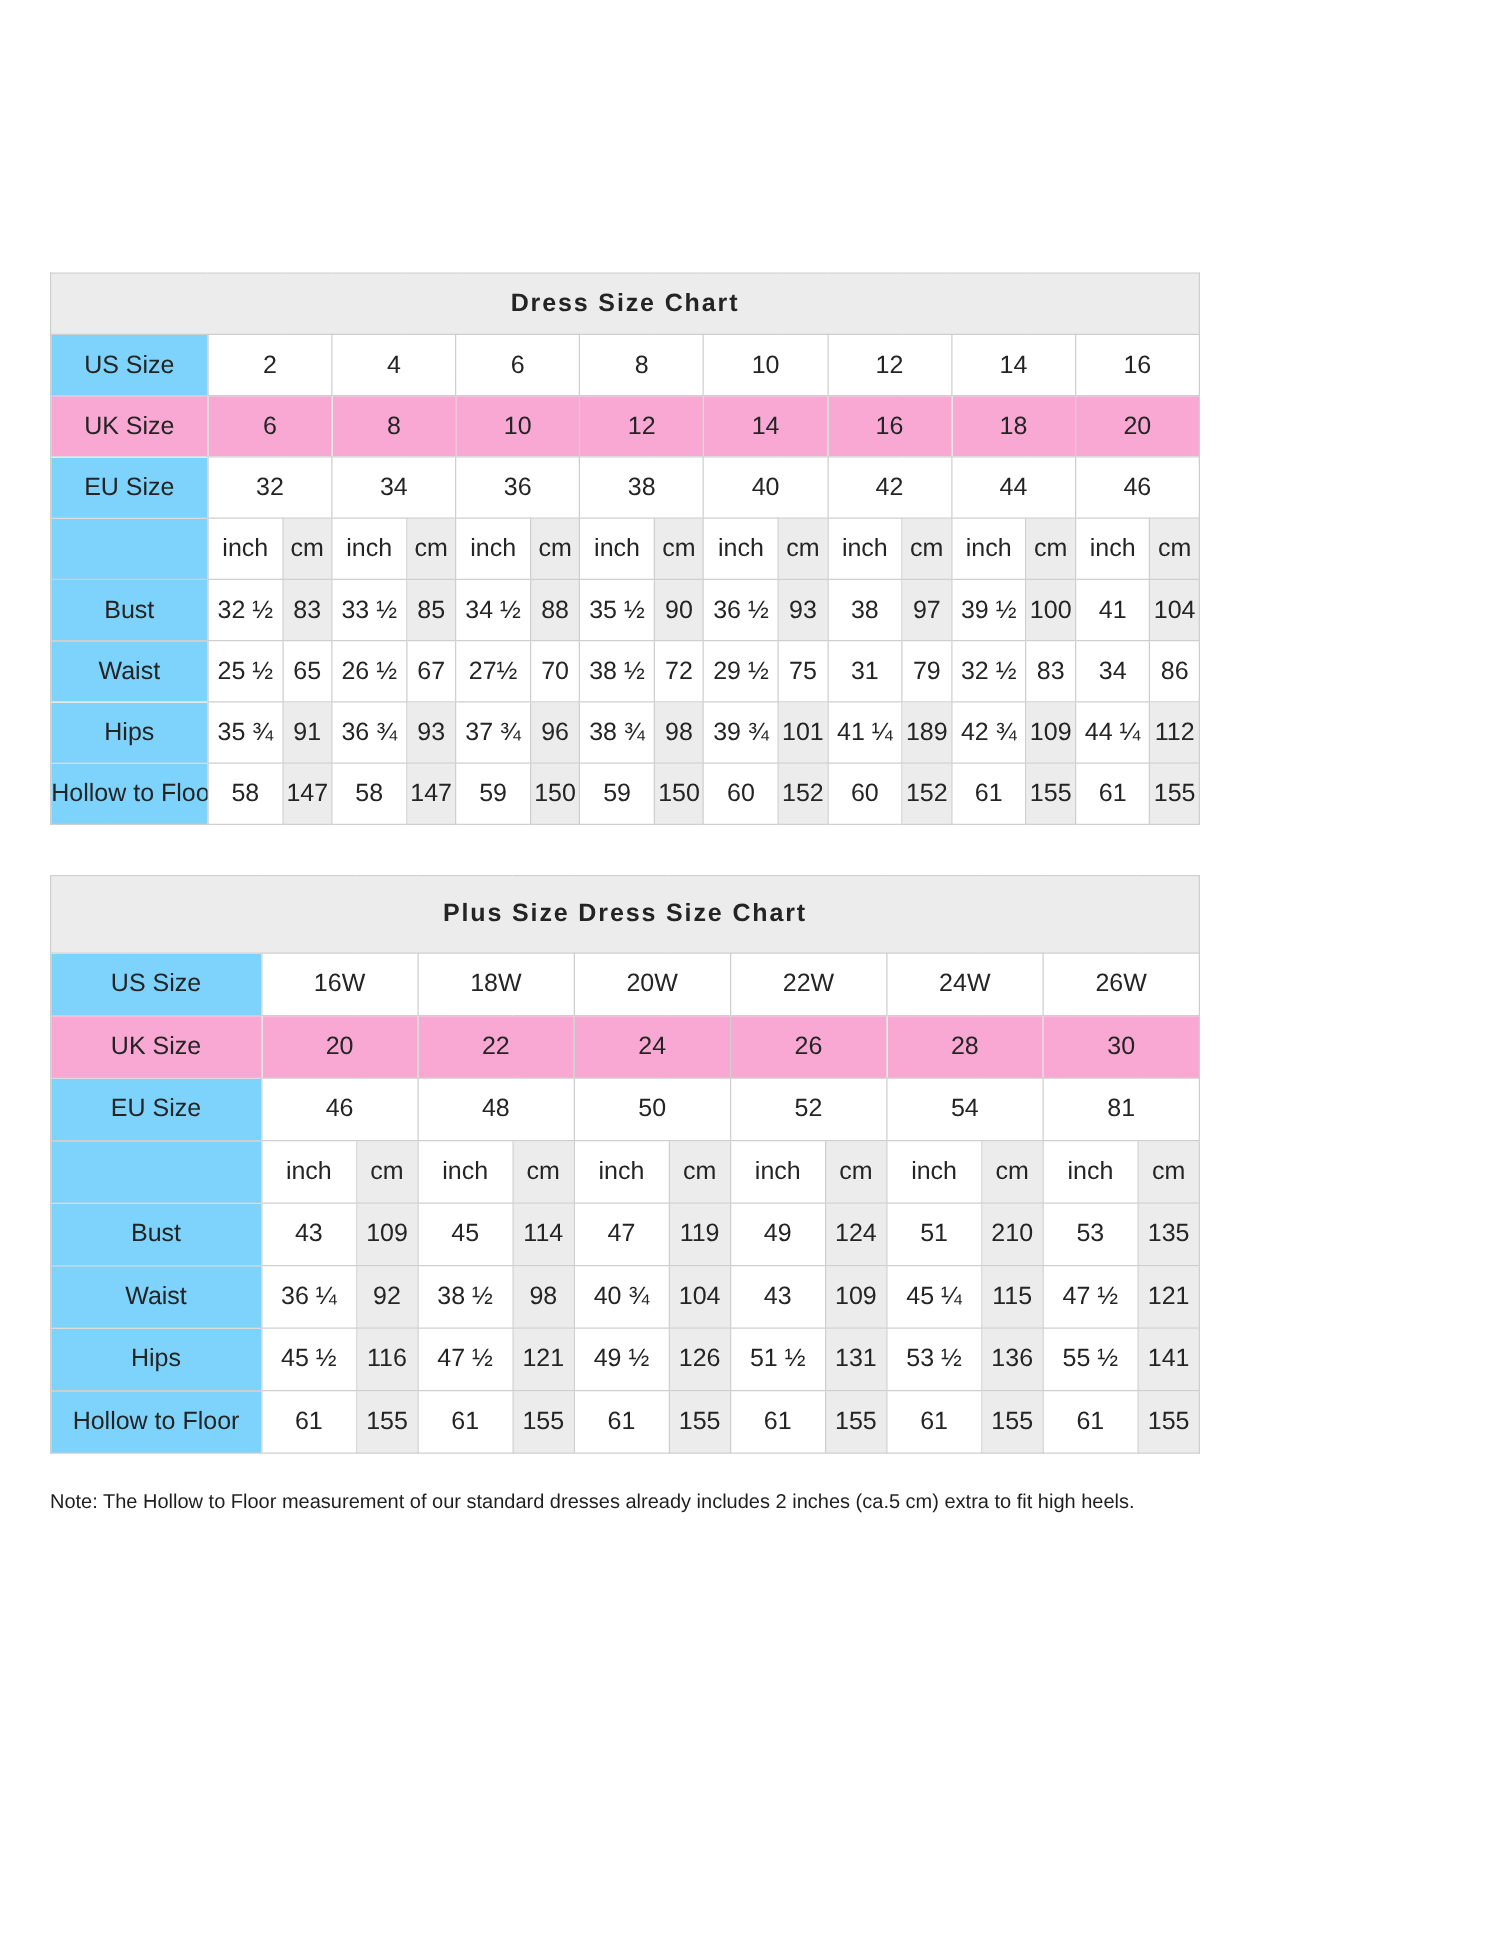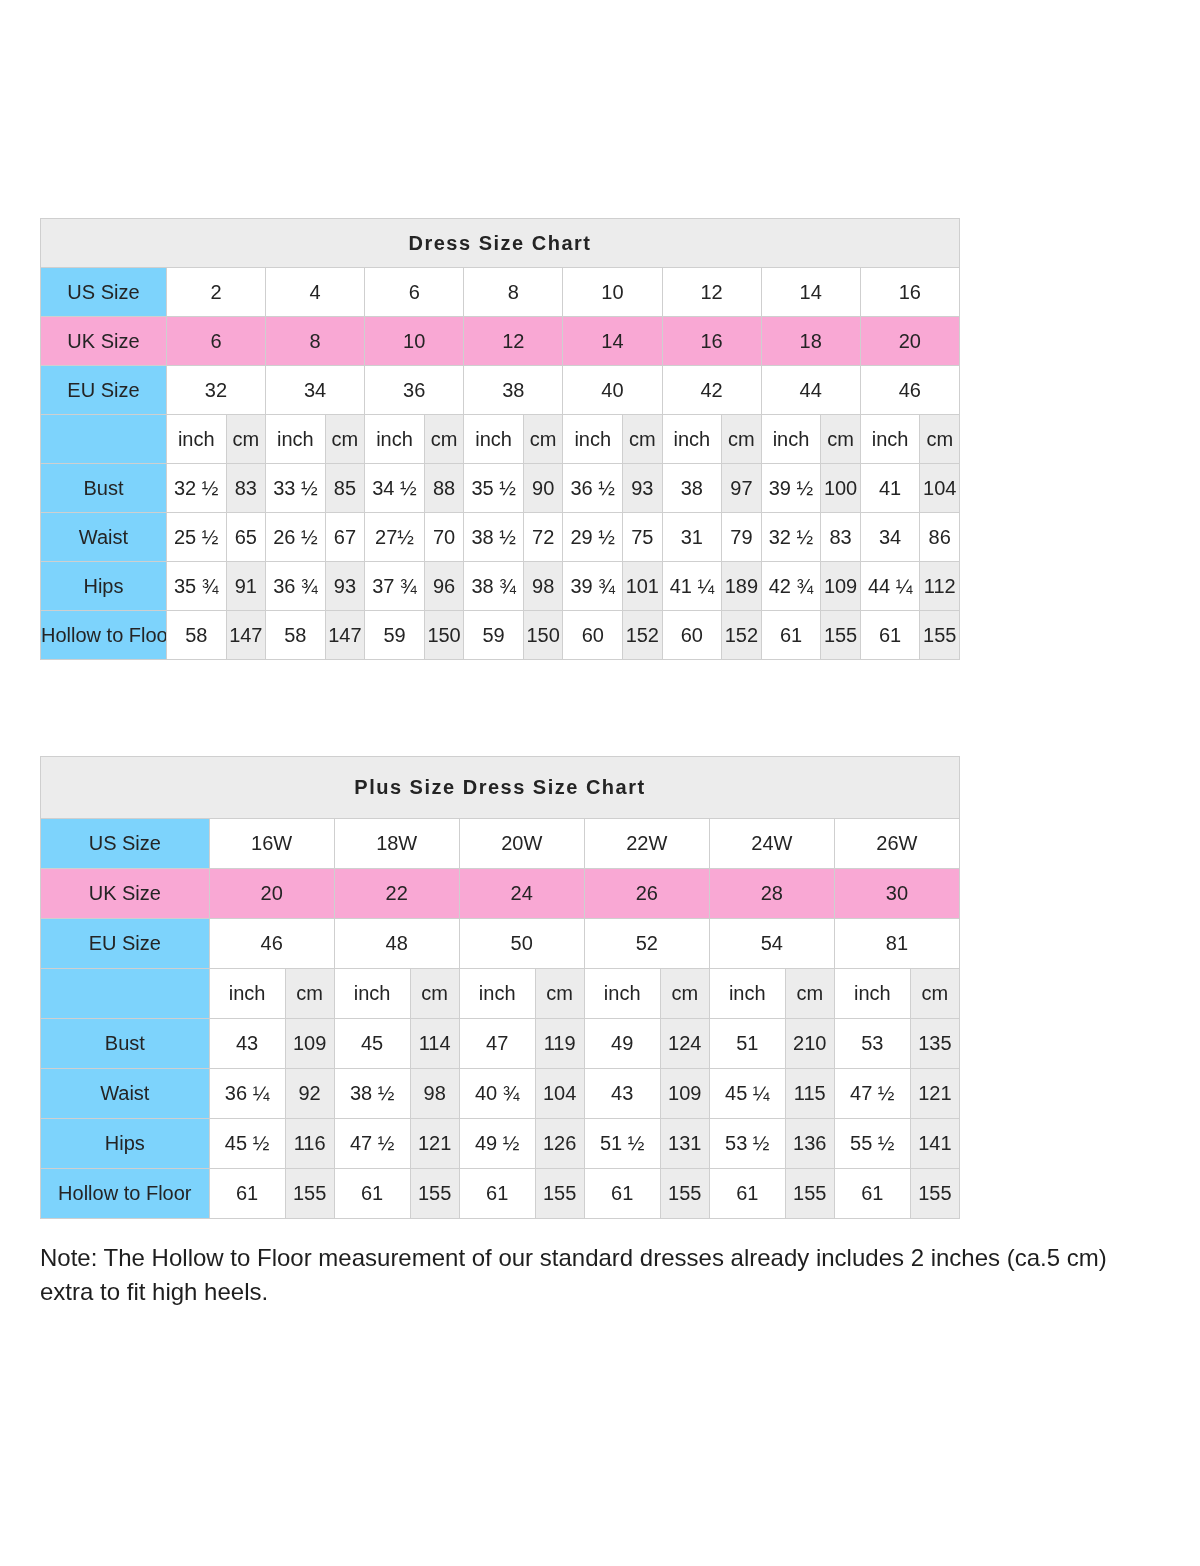--- a/index.html
+++ b/index.html
@@ -43,25 +43,25 @@
     height: 66px;
     color: #1c1c1c;
   }
   table.t2 td.title-cell { height: 61px; }
   td.label-cell { background: #7dd3fc; font-size: 20px; }
   tr.shaded-row td { background: #f9a8d4; }
   td.shaded { background: #ececec; }
   .note {
     width: 1117px;
     margin-top: 22px;
-    font-size: 24px;
+    font-size: 16px;
     line-height: 34px;
     color: #1e1e1e;
   }
-  .t2 { margin-top: 96px; }
+  .t2 { margin-top: 40px; }
 </style>
 </head>
 <body>
 
 <div class="page">
 
   <table class="chart t1">
     <colgroup>
         <col style="width: 13.7%;">
         <col style="width: 6.5%;">

